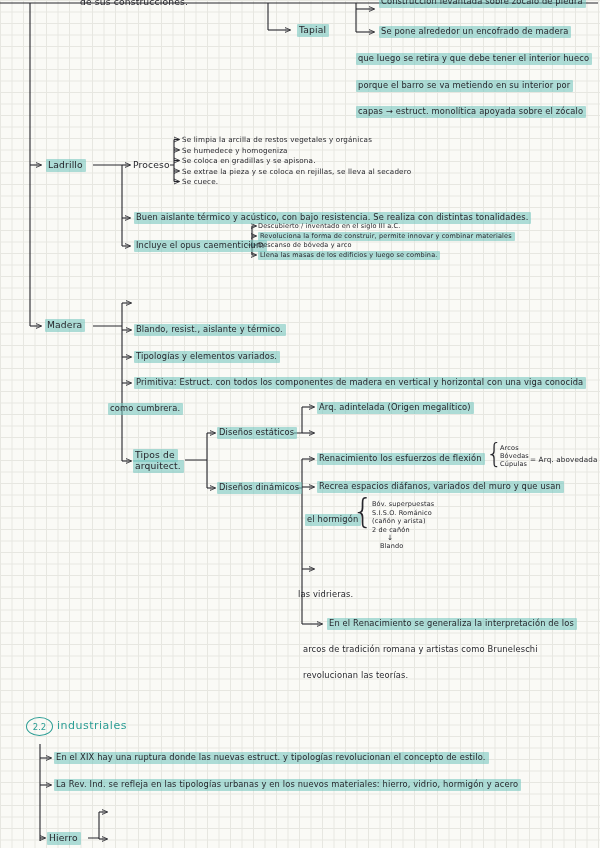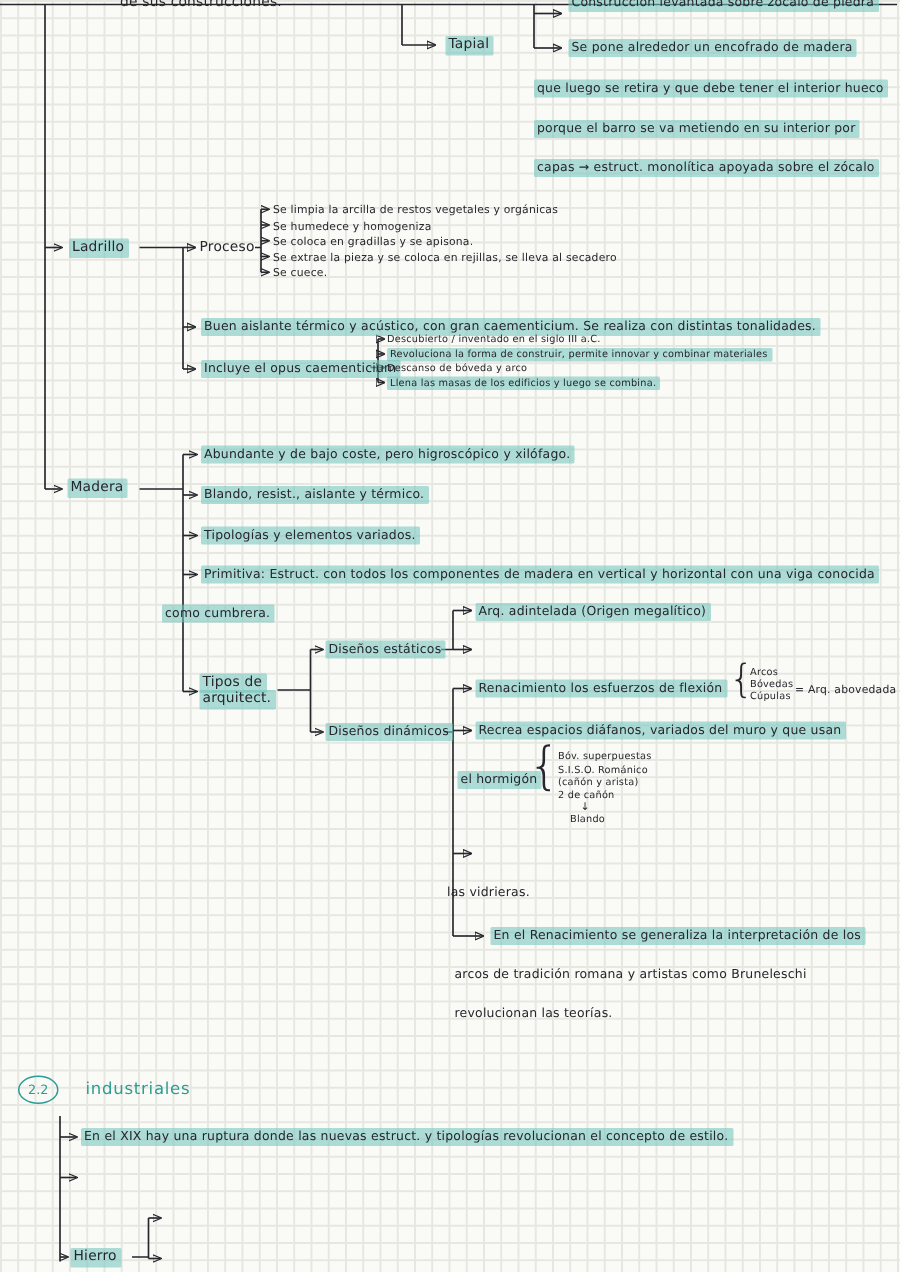--- a/index.html
+++ b/index.html
@@ -17,21 +17,21 @@
   #lines path{fill:none;stroke:#26262c;stroke-width:1.1;}
   #lines path.a{marker-end:url(#ah);}
   .note{position:absolute;white-space:nowrap;line-height:1.28;letter-spacing:.15px;}
   .hl{background:rgba(118,199,191,.58);padding:0 3px 1px 2px;border-radius:1px;}
   .f65{font-size:6.5px;}
   .f72{font-size:7.2px;}
   .f83{font-size:8.3px;}
   .f92{font-size:9.2px;}
   .brace{position:absolute;font-weight:200;color:#26262c;line-height:1;}
   #section-badge{
-    position:absolute;left:12px;top:717px;width:25px;height:17px;
+    position:absolute;left:26px;top:717px;width:25px;height:17px;
     border:1.4px solid #2a9d94;border-radius:50%;
     display:flex;align-items:center;justify-content:center;
     font-size:8.5px;color:#2a9d94;
   }
   #section-title{position:absolute;left:57px;top:719px;font-size:11px;letter-spacing:.5px;color:#2a9d94;}
 </style>
 </head>
 <body>
 
 <div id="canvas">
@@ -101,29 +101,28 @@
   <div class="note f83 hl" style="left:356px;top:80px">porque el barro se va metiendo en su interior por</div>
   <div class="note f83 hl" style="left:356px;top:106px">capas → estruct. monolítica apoyada sobre el zócalo</div>
 
   <div class="note f92 hl" style="left:46px;top:159px">Ladrillo</div>
   <div class="note f92" style="left:133px;top:159px">Proceso</div>
   <div class="note f72" style="left:182px;top:135px">Se limpia la arcilla de restos vegetales y orgánicas</div>
   <div class="note f72" style="left:182px;top:145.5px">Se humedece y homogeniza</div>
   <div class="note f72" style="left:182px;top:156px">Se coloca en gradillas y se apisona.</div>
   <div class="note f72" style="left:182px;top:166.5px">Se extrae la pieza y se coloca en rejillas, se lleva al secadero</div>
   <div class="note f72" style="left:182px;top:177px">Se cuece.</div>
-  <div class="note f83 hl" style="left:134px;top:212px">Buen aislante térmico y acústico, con gran caementicium. Se realiza con distintas tonalidades.</div>
+  <div class="note f83 hl" style="left:134px;top:212px">Buen aislante térmico y acústico, con bajo resistencia. Se realiza con distintas tonalidades.</div>
   <div class="note f83 hl" style="left:134px;top:240px">Incluye el opus caementicium</div>
   <div class="note f65" style="left:258px;top:222px">Descubierto / inventado en el siglo III a.C.</div>
   <div class="note f65 hl" style="left:258px;top:231.5px">Revoluciona la forma de construir, permite innovar y combinar materiales</div>
   <div class="note f65" style="left:258px;top:241px">Descanso de bóveda y arco</div>
   <div class="note f65 hl" style="left:258px;top:250.5px">Llena las masas de los edificios y luego se combina.</div>
 
   <div class="note f92 hl" style="left:45px;top:319px">Madera</div>
-  <div class="note f83 hl" style="left:134px;top:297px">Abundante y de bajo coste, pero higroscópico y xilófago.</div>
   <div class="note f83 hl" style="left:134px;top:324px">Blando, resist., aislante y térmico.</div>
   <div class="note f83 hl" style="left:134px;top:351px">Tipologías y elementos variados.</div>
   <div class="note f83 hl" style="left:134px;top:377px">Primitiva: Estruct. con todos los componentes de madera en vertical y horizontal con una viga conocida</div>
   <div class="note f83 hl" style="left:108px;top:403px">como cumbrera.</div>
   <div class="note f92 hl" style="left:133px;top:449px">Tipos de</div>
   <div class="note f92 hl" style="left:133px;top:460px">arquitect.</div>
 
   <div class="note f83 hl" style="left:217px;top:427px">Diseños estáticos</div>
   <div class="note f83 hl" style="left:317px;top:402px">Arq. adintelada (Origen megalítico)</div>
 
@@ -144,15 +143,16 @@
   <div class="note f72" style="left:387px;top:533px">↓</div>
   <div class="note f65" style="left:380px;top:542px">Blando</div>
   <div class="note f83" style="left:298px;top:589px">las vidrieras.</div>
   <div class="note f83 hl" style="left:327px;top:618px">En el Renacimiento se generaliza la interpretación de los</div>
   <div class="note f83" style="left:303px;top:644px">arcos de tradición romana y artistas como Bruneleschi</div>
   <div class="note f83" style="left:303px;top:670px">revolucionan las teorías.</div>
 
   <div id="section-badge">2.2</div>
   <div id="section-title">industriales</div>
   <div class="note f83 hl" style="left:54px;top:752px">En el XIX hay una ruptura donde las nuevas estruct. y tipologías revolucionan el concepto de estilo.</div>
+  <div class="note f83 hl" style="left:54px;top:779px">La Rev. Ind. se refleja en las tipologías urbanas y en los nuevos materiales: hierro, vidrio, hormigón y acero</div>
   <div class="note f92 hl" style="left:47px;top:832px">Hierro</div>
 
 </div>
 
 </body></html>

